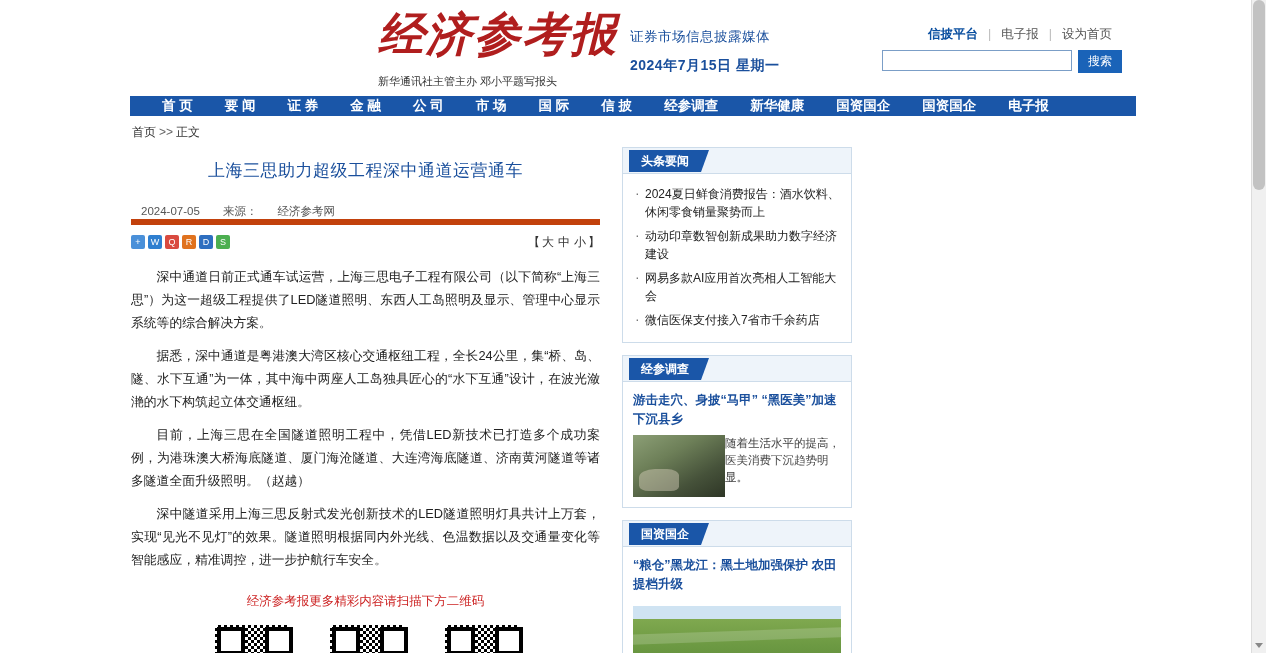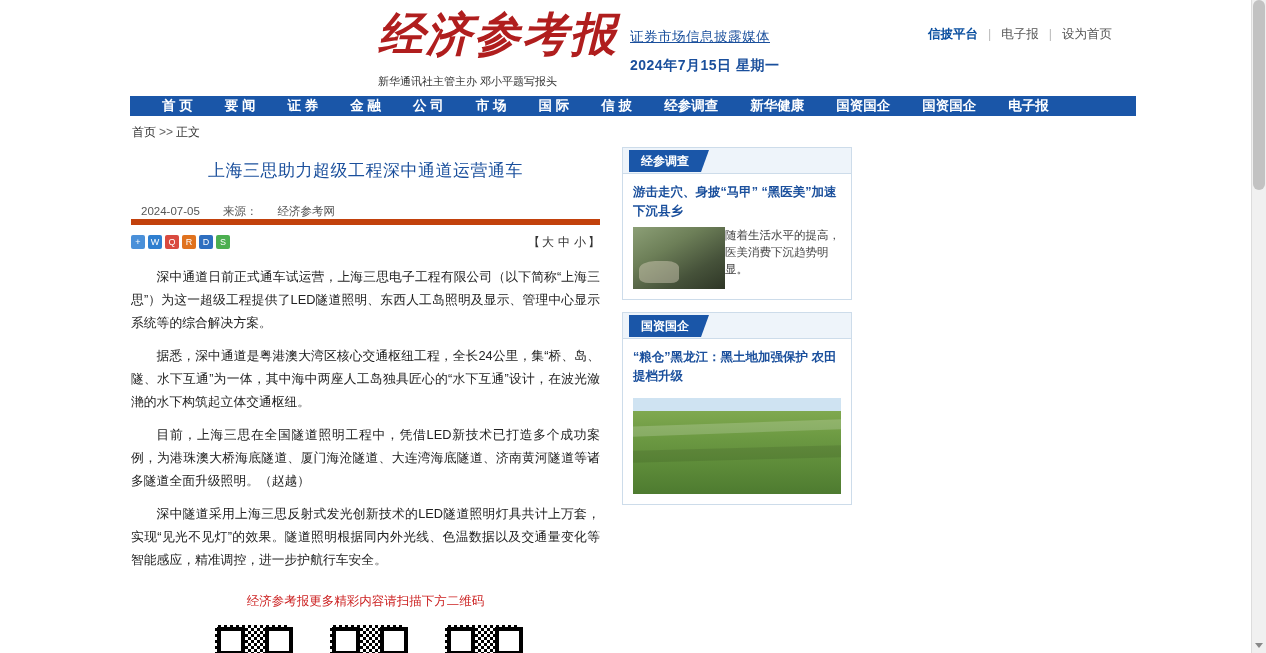--- a/index.html
+++ b/index.html
@@ -58,21 +58,20 @@
   }
   .center-block {
     position: absolute;
     left: 500px;
     top: 28px;
   }
   .center-line1 {
     color: #1a4f9c;
     font-size: 13.5px;
     letter-spacing: 0.5px;
-    text-decoration: underline;
   }
   .center-line2 {
     color: #1a4f9c;
     font-size: 14px;
     font-weight: bold;
     margin-top: 11px;
     letter-spacing: 0.5px;
   }
   .top-links {
     position: absolute;
@@ -398,20 +397,24 @@
 
     <div class="center-block">
       <div class="center-line1">证券市场信息披露媒体</div>
       <div class="center-line2">2024年7月15日 星期一</div>
     </div>
 
     <div class="top-links">
       <a class="accent">信披平台</a><span class="sep">|</span><a>电子报</a><span class="sep">|</span><a>设为首页</a>
     </div>
 
+    <div class="search-area">
+      <input class="search-input" type="text" placeholder="" style="">
+      <button class="search-btn">搜索</button>
+    </div>
   </div>
 
   <div class="container">
     <div class="nav">
       <a>首 页</a>
       <a>要 闻</a>
       <a>证 券</a>
       <a>金 融</a>
       <a>公 司</a>
       <a>市 场</a>
@@ -477,20 +480,31 @@
             <div class="qr-code"></div>
 
           </div>
         </div>
       </div>
 
     </div>
 
     <div class="side-col">
 
+      <div class="box">
+        <div class="box-head">
+          <span class="box-tab">头条要闻</span>
+        </div>
+        <ul class="news-list">
+          <li>2024夏日鲜食消费报告：酒水饮料、休闲零食销量聚势而上</li>
+          <li>动动印章数智创新成果助力数字经济建设</li>
+          <li>网易多款AI应用首次亮相人工智能大会</li>
+          <li>微信医保支付接入7省市千余药店</li>
+        </ul>
+      </div>
 
       <div class="box">
         <div class="box-head">
           <span class="box-tab">经参调查</span>
         </div>
         <div class="side-headline">游击走穴、身披“马甲”  “黑医美”加速下沉县乡</div>
         <div class="side-flex">
           <div class="side-thumb"></div>
           <div class="side-desc">随着生活水平的提高，医美消费下沉趋势明显。</div>
         </div>

